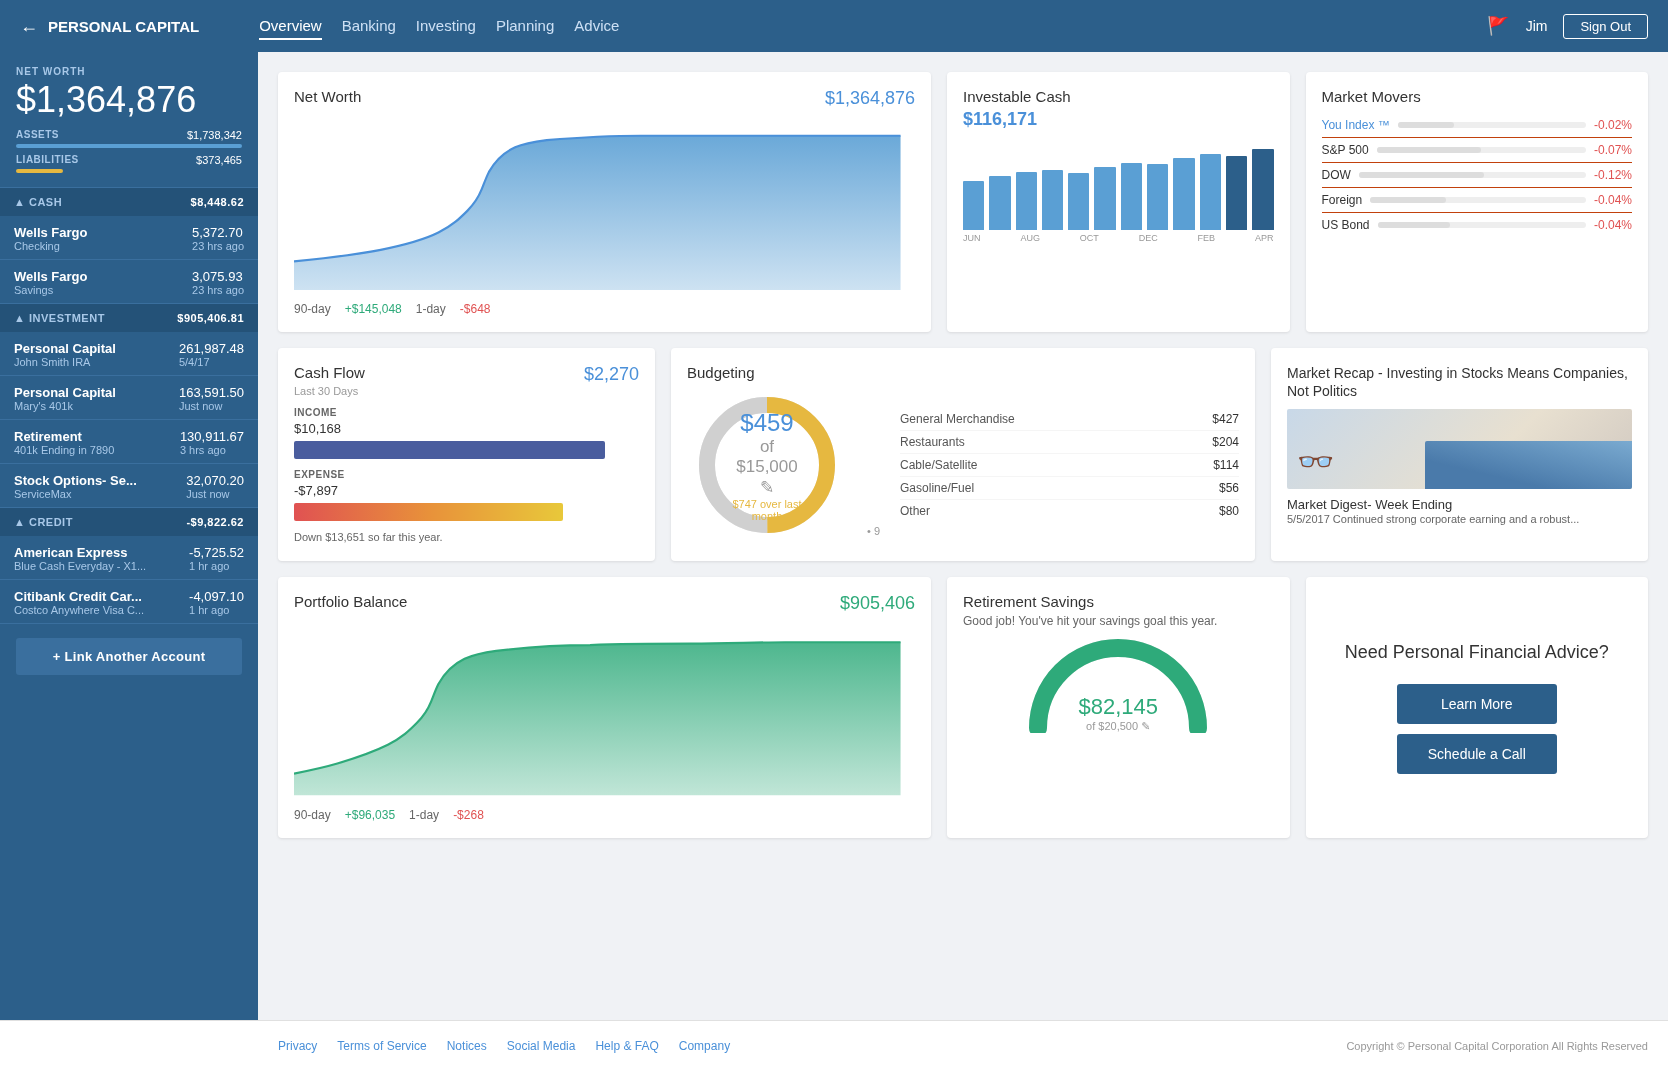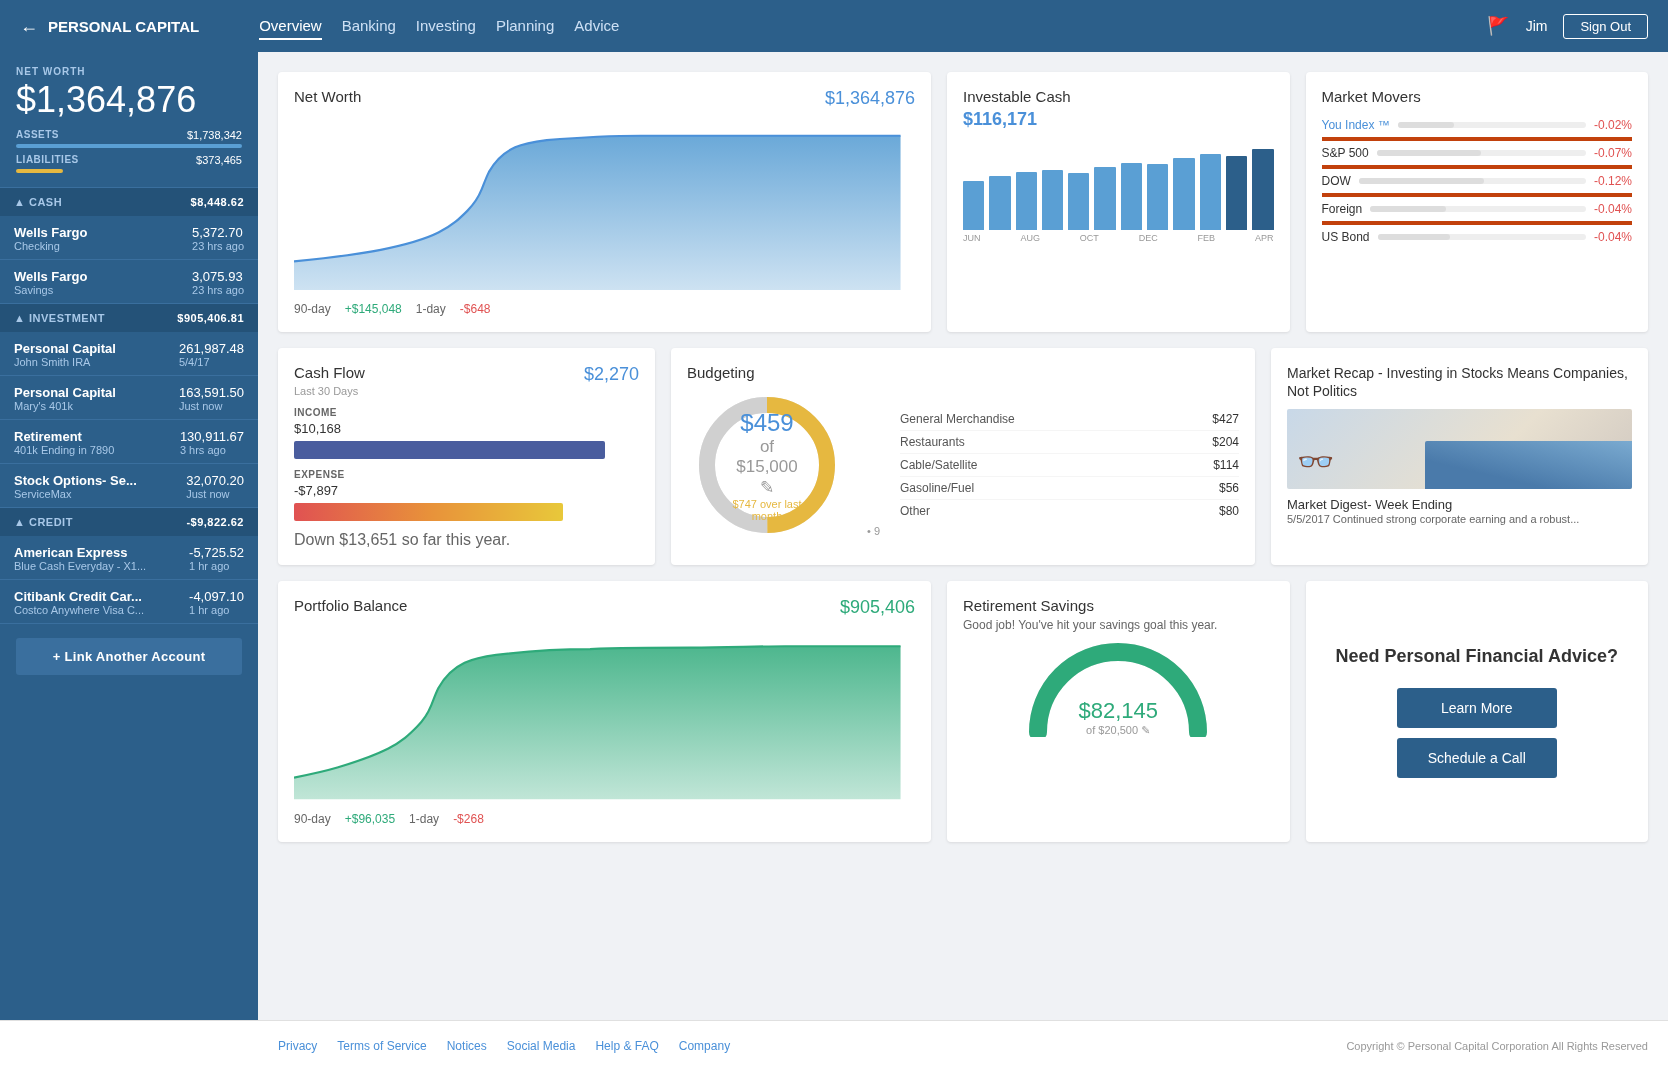--- a/index.html
+++ b/index.html
@@ -175,37 +175,37 @@
       flex: 1;
       background: #5a9fd4;
       border-radius: 1px 1px 0 0;
       min-width: 8px;
     }
     .bar.dark { background: #2c5f8a; }
     .bar-labels { display: flex; justify-content: space-between; font-size: 9px; color: #999; margin-top: 3px; }
 
     
     .widget-market { flex: 1; min-width: 220px; }
-    .market-row { display: flex; justify-content: space-between; align-items: center; padding: 5px 0; border-bottom: 4px solid #c2410c; }
+    .market-row { display: flex; justify-content: space-between; align-items: center; padding: 5px 0; border-bottom: 1px solid #c2410c; }
     .market-row:last-child { border-bottom: none; }
     .market-name { font-size: 12px; color: #333; }
     .market-bar-wrap { flex: 1; margin: 0 8px; height: 6px; background: #eee; border-radius: 3px; }
     .market-bar-fill { height: 100%; background: #ddd; border-radius: 3px; }
     .market-val { font-size: 12px; color: #e05252; }
     .market-row.you-index .market-name { color: #4a90d9; font-weight: 500; }
     .market-row.you-index .market-val { color: #e05252; font-weight: 500; }
 
     
     .widget-cashflow { flex: 1; min-width: 200px; }
     .cf-subtitle { font-size: 11px; color: #999; margin-bottom: 10px; }
     .cf-row-label { font-size: 10px; font-weight: bold; letter-spacing: 0.5px; color: #666; margin-bottom: 3px; }
     .cf-row-value { font-size: 13px; color: #333; margin-bottom: 5px; font-weight: 500; }
     .cf-bar-income { height: 18px; background: #4a5d9e; border-radius: 2px; margin-bottom: 10px; }
     .cf-bar-expense { height: 18px; background: linear-gradient(to right, #e05252, #e8913a, #e8c83a); border-radius: 2px; margin-bottom: 10px; }
-    .cf-down { font-size: 16px; color: #666; margin-top: 8px; }
+    .cf-down { font-size: 11px; color: #666; margin-top: 8px; }
 
     
     .widget-budgeting { flex: 1.6; }
     .budget-inner { display: flex; gap: 20px; align-items: center; }
     .donut-container { position: relative; width: 160px; min-width: 160px; height: 160px; }
     .donut-center {
       position: absolute; top: 50%; left: 50%; transform: translate(-50%, -50%);
       text-align: center;
     }
     .donut-amount { font-size: 24px; color: #4a90d9; font-weight: 500; }
@@ -251,21 +251,21 @@
     .widget-retirement { flex: 1; }
     .ret-subtitle { font-size: 12px; color: #666; margin-bottom: 10px; }
     .ret-gauge { display: flex; justify-content: center; margin: 10px 0; }
     .ret-gauge-inner { position: relative; width: 180px; height: 95px; }
     .ret-amount { position: absolute; bottom: 0; left: 50%; transform: translateX(-50%); text-align: center; }
     .ret-amount-val { font-size: 22px; color: #2eaa7a; font-weight: 500; }
     .ret-amount-of { font-size: 11px; color: #999; }
 
     
     .widget-advice { flex: 1; min-width: 220px; display: flex; flex-direction: column; align-items: center; justify-content: center; padding: 24px 16px; }
-    .advice-title { font-size: 18px; color: #333; font-weight: 700; text-align: center; line-height: 1.3; margin-bottom: 20px; }
+    .advice-title { font-size: 18px; color: #333; font-weight: 400; text-align: center; line-height: 1.3; margin-bottom: 20px; }
     .advice-btn-learn {
       background: #2c5f8a;
       color: #fff;
       border: none;
       padding: 12px 0;
       width: 160px;
       border-radius: 3px;
       font-size: 14px;
       cursor: pointer;
       margin-bottom: 10px;

